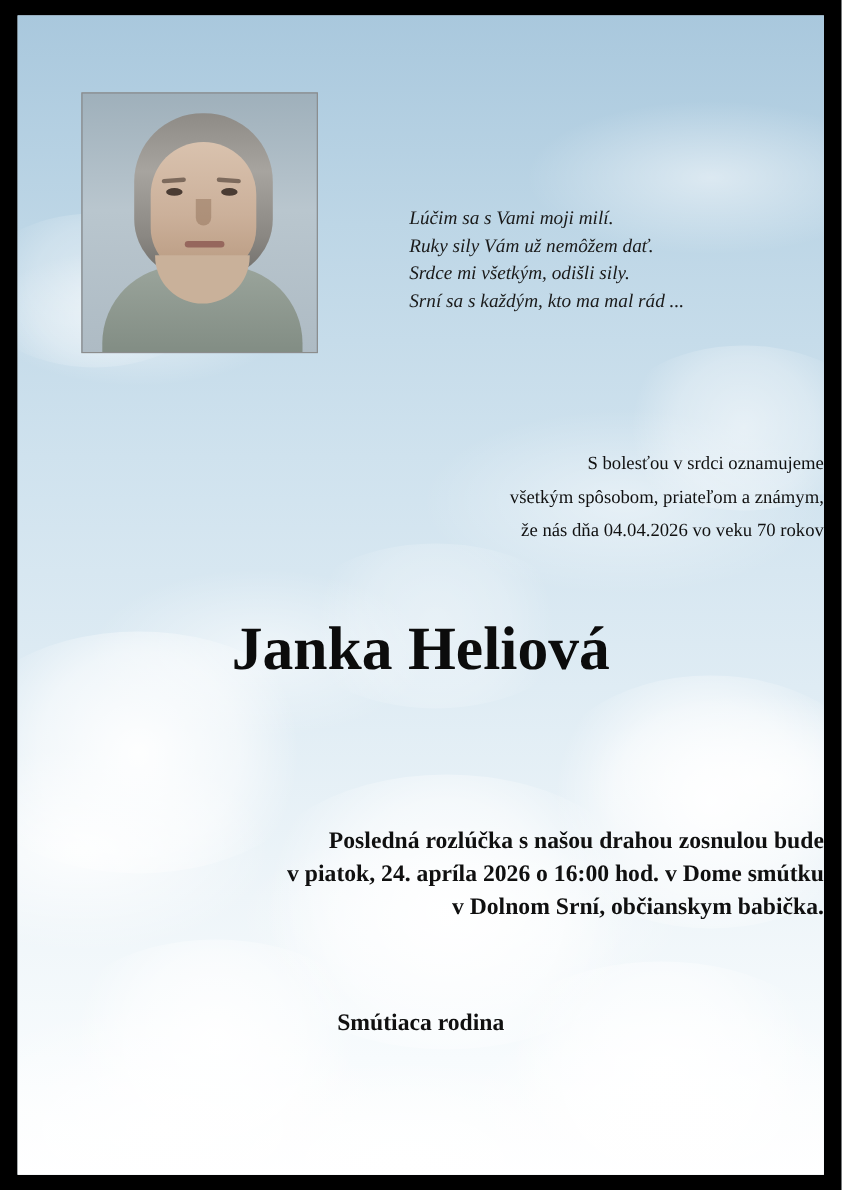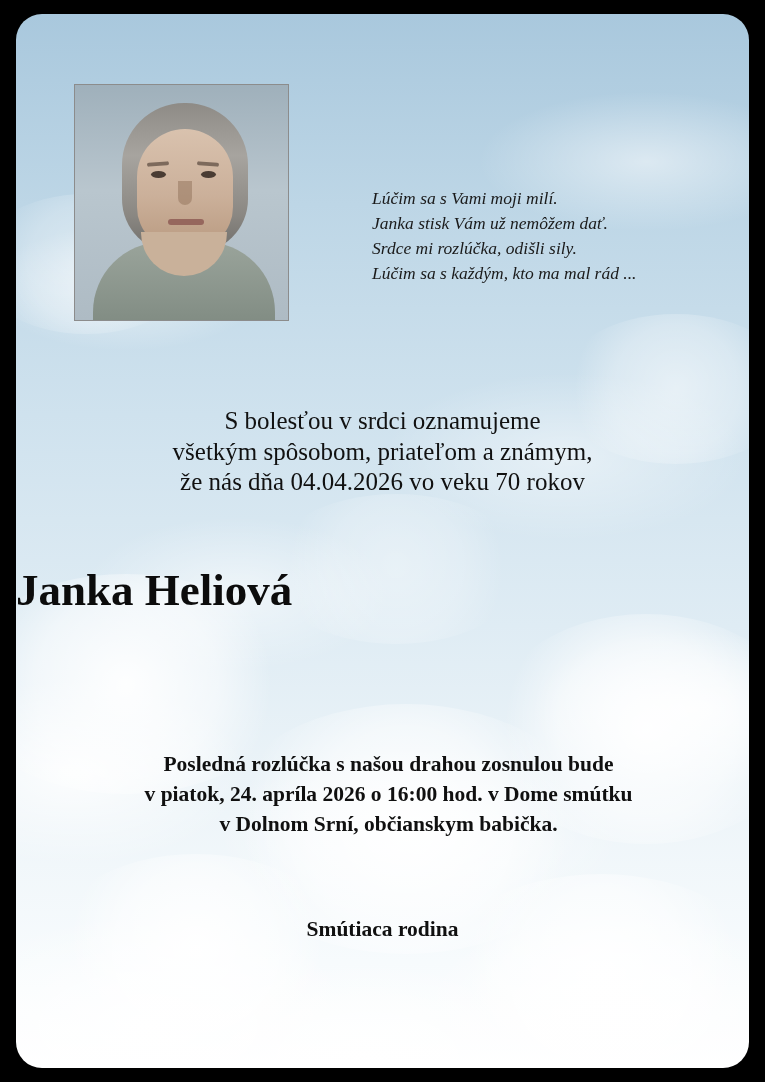--- a/index.html
+++ b/index.html
@@ -37,21 +37,20 @@
       radial-gradient(ellipse 300px 150px at 48% 99%, rgba(255,255,255,0.95) 0%, rgba(255,255,255,0.0) 64%),
       radial-gradient(ellipse 330px 170px at 82% 95%, rgba(255,255,255,0.92) 0%, rgba(255,255,255,0.0) 62%),
       radial-gradient(ellipse 260px 140px at 8% 72%, rgba(255,255,255,0.88) 0%, rgba(255,255,255,0.0) 66%),
       radial-gradient(ellipse 240px 120px at 92% 66%, rgba(255,255,255,0.82) 0%, rgba(255,255,255,0.0) 66%),
       radial-gradient(ellipse 300px 130px at 55% 78%, rgba(255,255,255,0.70) 0%, rgba(255,255,255,0.0) 68%),
       radial-gradient(ellipse 220px 110px at 30% 55%, rgba(255,255,255,0.55) 0%, rgba(255,255,255,0.0) 70%),
       radial-gradient(ellipse 260px 120px at 75% 42%, rgba(255,255,255,0.45) 0%, rgba(255,255,255,0.0) 70%),
       radial-gradient(ellipse 200px 90px at 15% 26%, rgba(255,255,255,0.55) 0%, rgba(255,255,255,0.0) 70%),
       radial-gradient(ellipse 240px 100px at 86% 14%, rgba(255,255,255,0.50) 0%, rgba(255,255,255,0.0) 70%),
       linear-gradient(to bottom, #a9c8dd 0%, #bdd6e6 18%, #cfe2ee 38%, #dfecf4 58%, #eef5f9 76%, #f7fbfd 90%, #ffffff 100%);
-    border-radius: 26px;
   }
 
   
   .cloud {
     position: absolute;
     border-radius: 50%;
     background: radial-gradient(circle at 50% 50%, rgba(255,255,255,0.95) 0%, rgba(255,255,255,0.55) 45%, rgba(255,255,255,0) 72%);
     pointer-events: none;
   }
   .c1 { left: -60px;  top: 560px; width: 340px; height: 220px; }
@@ -161,45 +160,46 @@
     color: #1a1a1a;
     white-space: nowrap;
   }
 
   
   .announce {
     position: absolute;
     left: 0;
     right: 0;
     top: 392px;
-    text-align: center;
-    font-size: 25px;
+    text-align: right;
+    font-size: 17px;
     line-height: 30.5px;
     color: #111;
   }
 
   
   .name {
     position: absolute;
     left: 0;
     right: 0;
     top: 548px;
+    text-align: center;
     font-weight: bold;
-    font-size: 45px;
+    font-size: 56px;
     line-height: 57px;
     color: #0c0c0c;
   }
 
   
   .details {
     position: absolute;
     left: 0;
     right: 0;
     top: 735px;
-    text-align: center;
+    text-align: right;
     font-weight: bold;
     font-size: 21.5px;
     line-height: 30px;
     color: #101010;
     padding-left: 12px;
   }
 
   
   .signature {
     position: absolute;
@@ -239,23 +239,23 @@
           <div class="ph-brow r"></div>
           <div class="ph-eye l"></div>
           <div class="ph-eye r"></div>
           <div class="ph-nose"></div>
           <div class="ph-mouth"></div>
         </div>
       </div>
 
       <div class="verse">
         <div>Lúčim sa s Vami moji milí.</div>
-        <div>Janka stisk Vám už nemôžem dať.</div>
-        <div>Srdce mi rozlúčka, odišli sily.</div>
-        <div>Lúčim sa s každým, kto ma mal rád ...</div>
+        <div>Ruky sily Vám už nemôžem dať.</div>
+        <div>Srdce mi všetkým, odišli sily.</div>
+        <div>Srní sa s každým, kto ma mal rád ...</div>
       </div>
 
       <div class="announce">
         <div>S bolesťou v srdci oznamujeme</div>
         <div>všetkým spôsobom, priateľom a známym,</div>
         <div>že nás dňa 04.04.2026 vo veku 70 rokov</div>
       </div>
 
       <div class="name">
         <div>Janka Heliová</div>

